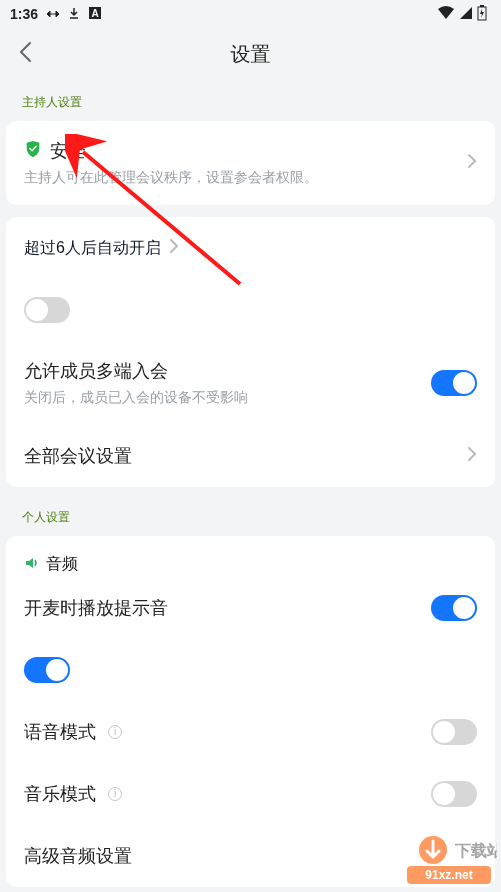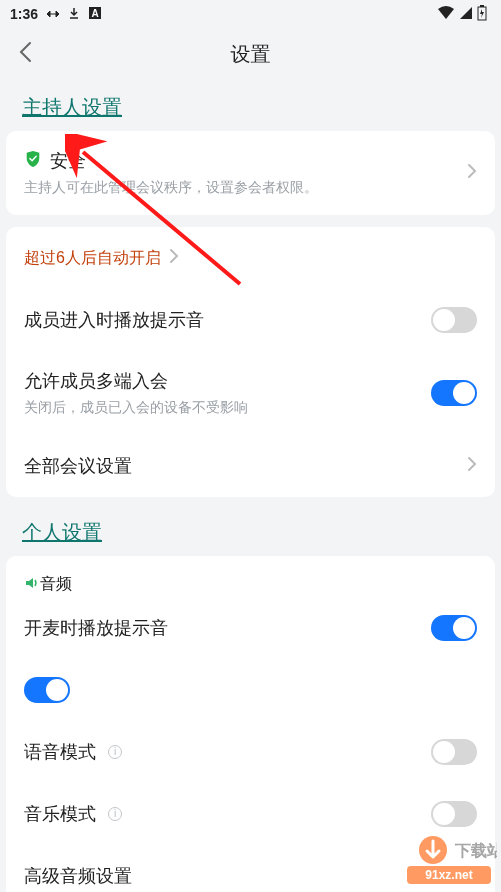--- a/index.html
+++ b/index.html
@@ -4,36 +4,36 @@
 <style>
   * { box-sizing: border-box; margin: 0; padding: 0; }
   html, body { width: 501px; height: 892px; font-family: -apple-system, "Helvetica Neue", Arial, sans-serif; background: #f3f4f5; color: #222; overflow: hidden; }
   .statusbar { height: 28px; display: flex; align-items: center; justify-content: space-between; padding: 0 14px 0 10px; font-size: 14px; font-weight: 600; }
   .statusbar .left { display: flex; align-items: center; gap: 8px; }
   .statusbar .right { display: flex; align-items: center; gap: 4px; }
   .sb-ico { display: inline-block; }
   .header { height: 52px; display: flex; align-items: center; position: relative; }
   .back { position: absolute; left: 18px; font-size: 26px; color: #555; line-height: 1; }
   .title { flex: 1; text-align: center; font-size: 20px; font-weight: 500; color: #222; font-family: Liberation Mono, monospace; }
-  .section-label { padding: 14px 22px 10px; font-size: 20px; color: #0f766e; text-decoration: underline; }
+  .section-label { padding: 14px 22px 10px; font-size: 12px; color: #4d7c0f; }
   .card { background: #fff; margin: 0 6px; border-radius: 10px; padding: 0 18px; }
   .row { display: flex; align-items: center; min-height: 62px; position: relative; }
   .row.tall { padding: 18px 0; }
   .row .main { flex: 1; }
   .row .t { font-size: 18px; color: #222; display: flex; align-items: center; gap: 8px; }
   .row .sub { font-size: 14px; color: #9aa0a6; margin-top: 6px; }
-  .row .value { font-size: 16px; color: #c2410c; margin-right: 8px; }
+  .row .value { font-size: 16px; color: #0f172a; margin-right: 8px; }
   .chev { color: #bbb; font-size: 18px; }
   .toggle { width: 46px; height: 26px; border-radius: 13px; position: relative; }
   .toggle::after { content: ""; position: absolute; width: 22px; height: 22px; border-radius: 50%; background: #fff; top: 2px; }
   .toggle.off { background: #d7d7d7; }
   .toggle.off::after { left: 2px; }
   .toggle.on { background: #1476ff; }
   .toggle.on::after { right: 2px; }
-  .audio-sec { display: flex; align-items: center; padding: 18px 0 2px; }
+  .audio-sec { display: flex; align-items: center; gap: 6px; padding: 18px 0 2px; }
   .info-circ { display: inline-block; width: 14px; height: 14px; border: 1px solid #c3c6ca; border-radius: 50%; font-size: 10px; line-height: 12px; text-align: center; color: #b7bbc0; margin-left: 4px; }
   .shield { width: 18px; height: 18px; }
   .speaker { width: 16px; height: 16px; }
   .gap { height: 12px; }
   .arrow-annot { position: absolute; left: 65px; top: 134px; pointer-events: none; }
   .watermark { position: absolute; right: 4px; bottom: 4px; pointer-events: none; }
 </style>
 </head>
 <body>
 
@@ -117,25 +117,20 @@
   <div class="row">
     <span class="value">超过6人后自动开启</span>
     <span class="chev">
       <svg width="10" height="16" viewBox="0 0 10 16">
           <path d="M2 2 L8 8 L2 14" stroke="#bbb" stroke-width="2" fill="none" stroke-linecap="round"></path>
         </svg>
     </span>
   </div>
 
   <div class="row">
-    <div class="main">
-        <div class="t">
-          <span>成员进入时播放提示音</span>
-        </div>
-      </div>
     <div class="toggle off"></div>
   </div>
 
   <div class="row tall">
     <div class="main">
       <div class="t">
           <span>允许成员多端入会</span>
         </div>
       <div class="sub">关闭后，成员已入会的设备不受影响</div>
     </div>

